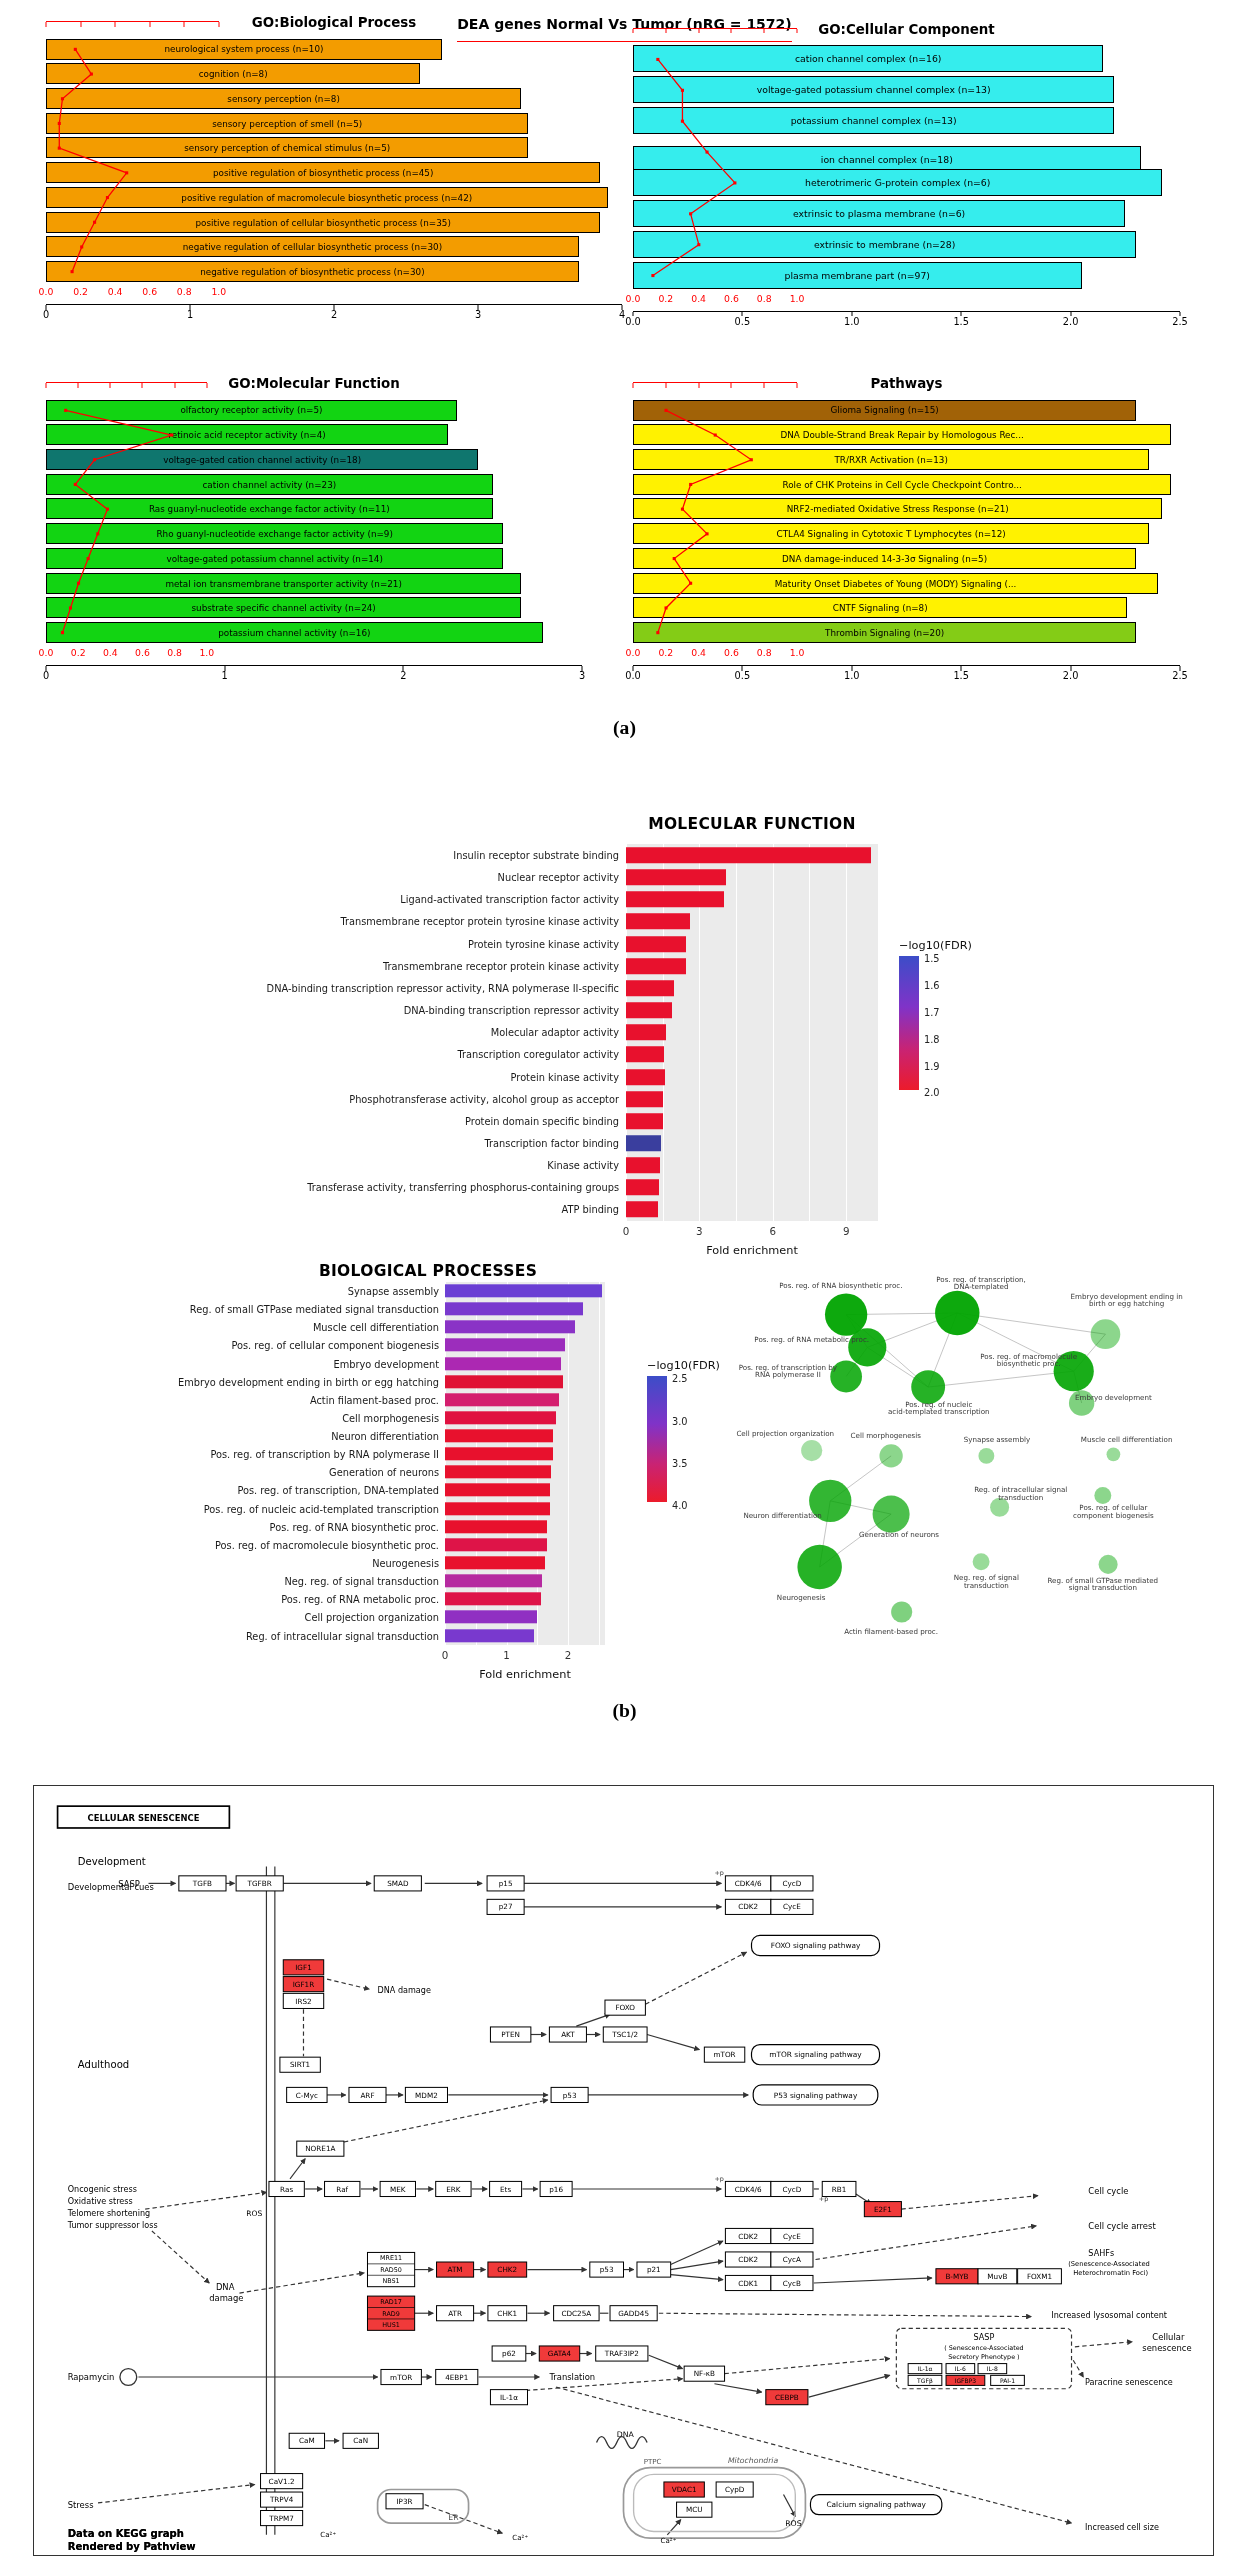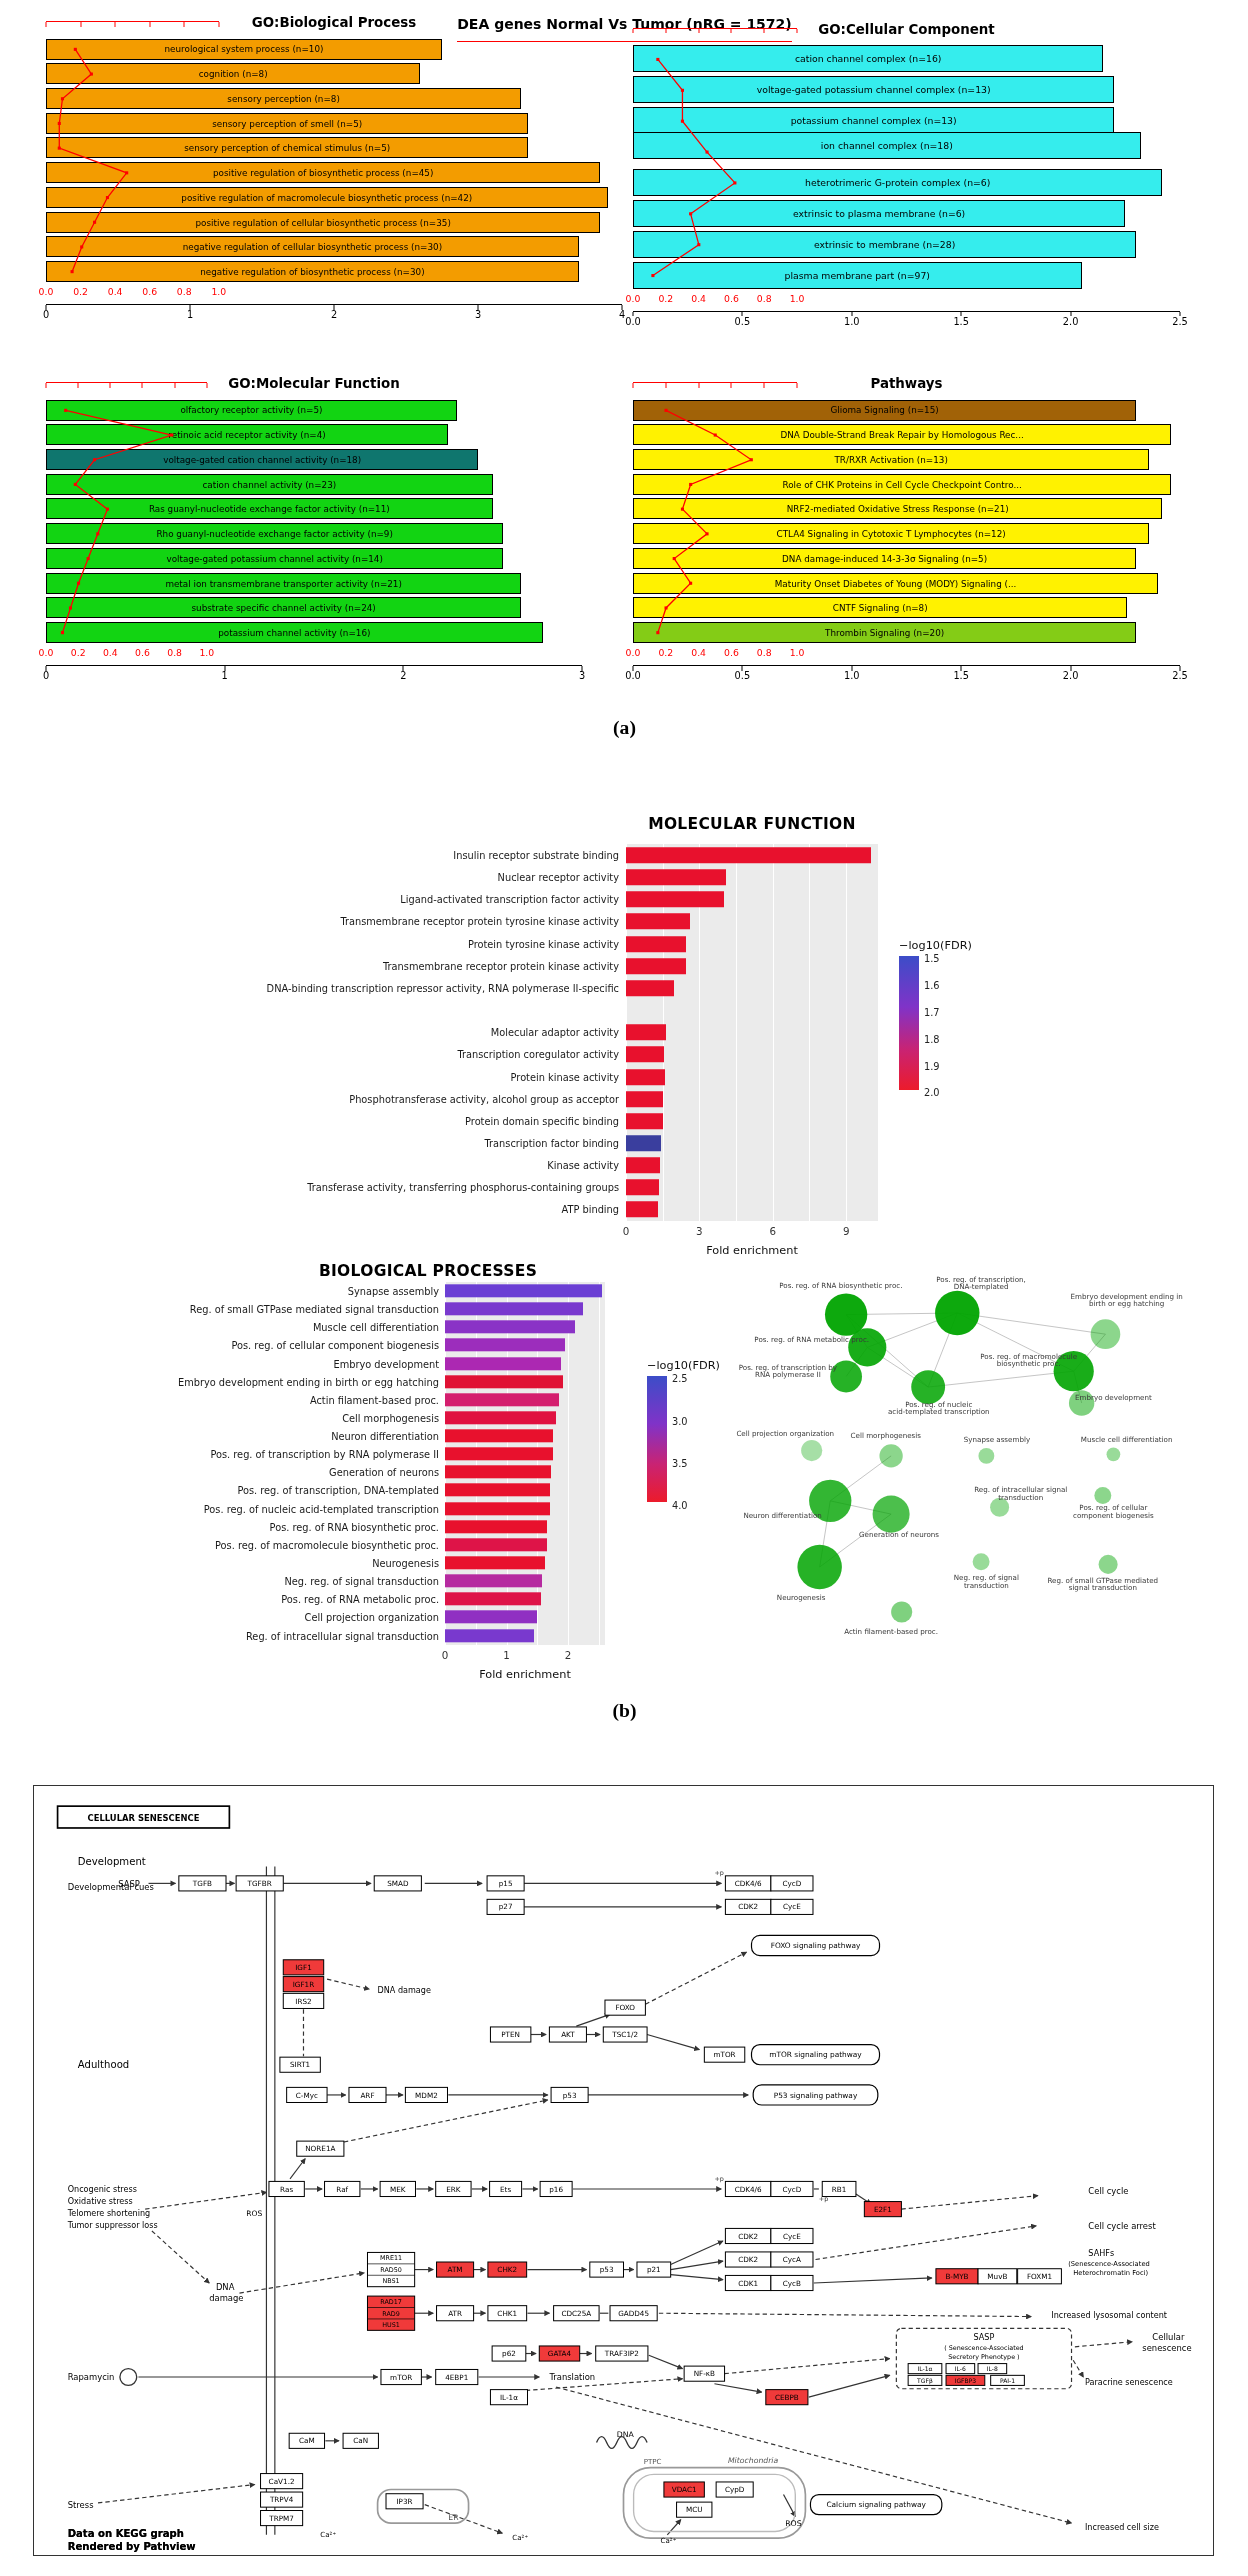--- a/index.html
+++ b/index.html
@@ -130,21 +130,21 @@
         <span class="gc-rtick" style="left:20%"></span>
         <span class="gc-rtick" style="left:40%"></span>
         <span class="gc-rtick" style="left:60%"></span>
         <span class="gc-rtick" style="left:80%"></span>
         <span class="gc-rtick" style="left:100%"></span>
       </div>
       <div class="gc-bars" style="top:23px;height:247px">
         <div class="gc-bar" style="top:1.5px;height:27px;width:86%;background:#35EDED;font-size:9.3px">cation channel complex (n=16)</div>
         <div class="gc-bar" style="top:32px;height:27px;width:88.00000000000001%;background:#35EDED;font-size:9.3px">voltage-gated potassium channel complex (n=13)</div>
         <div class="gc-bar" style="top:63px;height:27px;width:88.00000000000001%;background:#35EDED;font-size:9.3px">potassium channel complex (n=13)</div>
-        <div class="gc-bar" style="top:88px;height:27px;width:92.8%;background:#35EDED;font-size:9.3px">ion channel complex (n=18)</div>
+        <div class="gc-bar" style="top:102px;height:27px;width:92.8%;background:#35EDED;font-size:9.3px">ion channel complex (n=18)</div>
         <div class="gc-bar" style="top:125px;height:27px;width:96.8%;background:#35EDED;font-size:9.3px">heterotrimeric G-protein complex (n=6)</div>
         <div class="gc-bar" style="top:156px;height:27px;width:90%;background:#35EDED;font-size:9.3px">extrinsic to plasma membrane (n=6)</div>
         <div class="gc-bar" style="top:187px;height:27px;width:92%;background:#35EDED;font-size:9.3px">extrinsic to membrane (n=28)</div>
         <div class="gc-bar" style="top:218px;height:27px;width:82%;background:#35EDED;font-size:9.3px">plasma membrane part (n=97)</div>
         <svg class="gc-redsvg" width="547" height="247" viewBox="0 0 1062 480">
           <polyline points="47.8,30.0 95.6,90.0 95.6,150.0 143.4,210.0 197.5,270.0 111.5,330.0 127.4,390.0 38.2,450.0" fill="none" stroke="#ff0000" stroke-width="2.5"></polyline>
           <rect x="44.8" y="27.0" width="6" height="6" fill="#ff0000"></rect>
           <rect x="92.6" y="87.0" width="6" height="6" fill="#ff0000"></rect>
           <rect x="92.6" y="147.0" width="6" height="6" fill="#ff0000"></rect>
           <rect x="140.4" y="207.0" width="6" height="6" fill="#ff0000"></rect>
@@ -341,20 +341,26 @@
       <div class="gg-row" style="top:111px;height:22px">
       <div class="gg-lab" style="width:403px;font-size:9.8px">Transmembrane receptor protein kinase activity</div>
       <div class="gg-barwrap" style="left:410px;width:252px">
         <div class="gg-bar" style="width:23.78640776699029%;height:15.5px;background:#E8112D"></div>
       </div>
       </div>
       <div class="gg-row" style="top:133px;height:22px">
       <div class="gg-lab" style="width:403px;font-size:9.8px">DNA-binding transcription repressor activity, RNA polymerase II-specific</div>
       <div class="gg-barwrap" style="left:410px;width:252px">
         <div class="gg-bar" style="width:18.932038834951452%;height:15.5px;background:#E8112D"></div>
+      </div>
+      </div>
+      <div class="gg-row" style="top:155px;height:22px">
+      <div class="gg-lab" style="width:403px;font-size:9.8px">DNA-binding transcription repressor activity</div>
+      <div class="gg-barwrap" style="left:410px;width:252px">
+        <div class="gg-bar" style="width:18.44660194174757%;height:15.5px;background:#E8112D"></div>
       </div>
       </div>
       <div class="gg-row" style="top:199px;height:22px">
       <div class="gg-lab" style="width:403px;font-size:9.8px">Transcription coregulator activity</div>
       <div class="gg-barwrap" style="left:410px;width:252px">
         <div class="gg-bar" style="width:15.048543689320388%;height:15.5px;background:#E8112D"></div>
       </div>
       </div>
       <div class="gg-row" style="top:177px;height:22px">
       <div class="gg-lab" style="width:403px;font-size:9.8px">Molecular adaptor activity</div>

